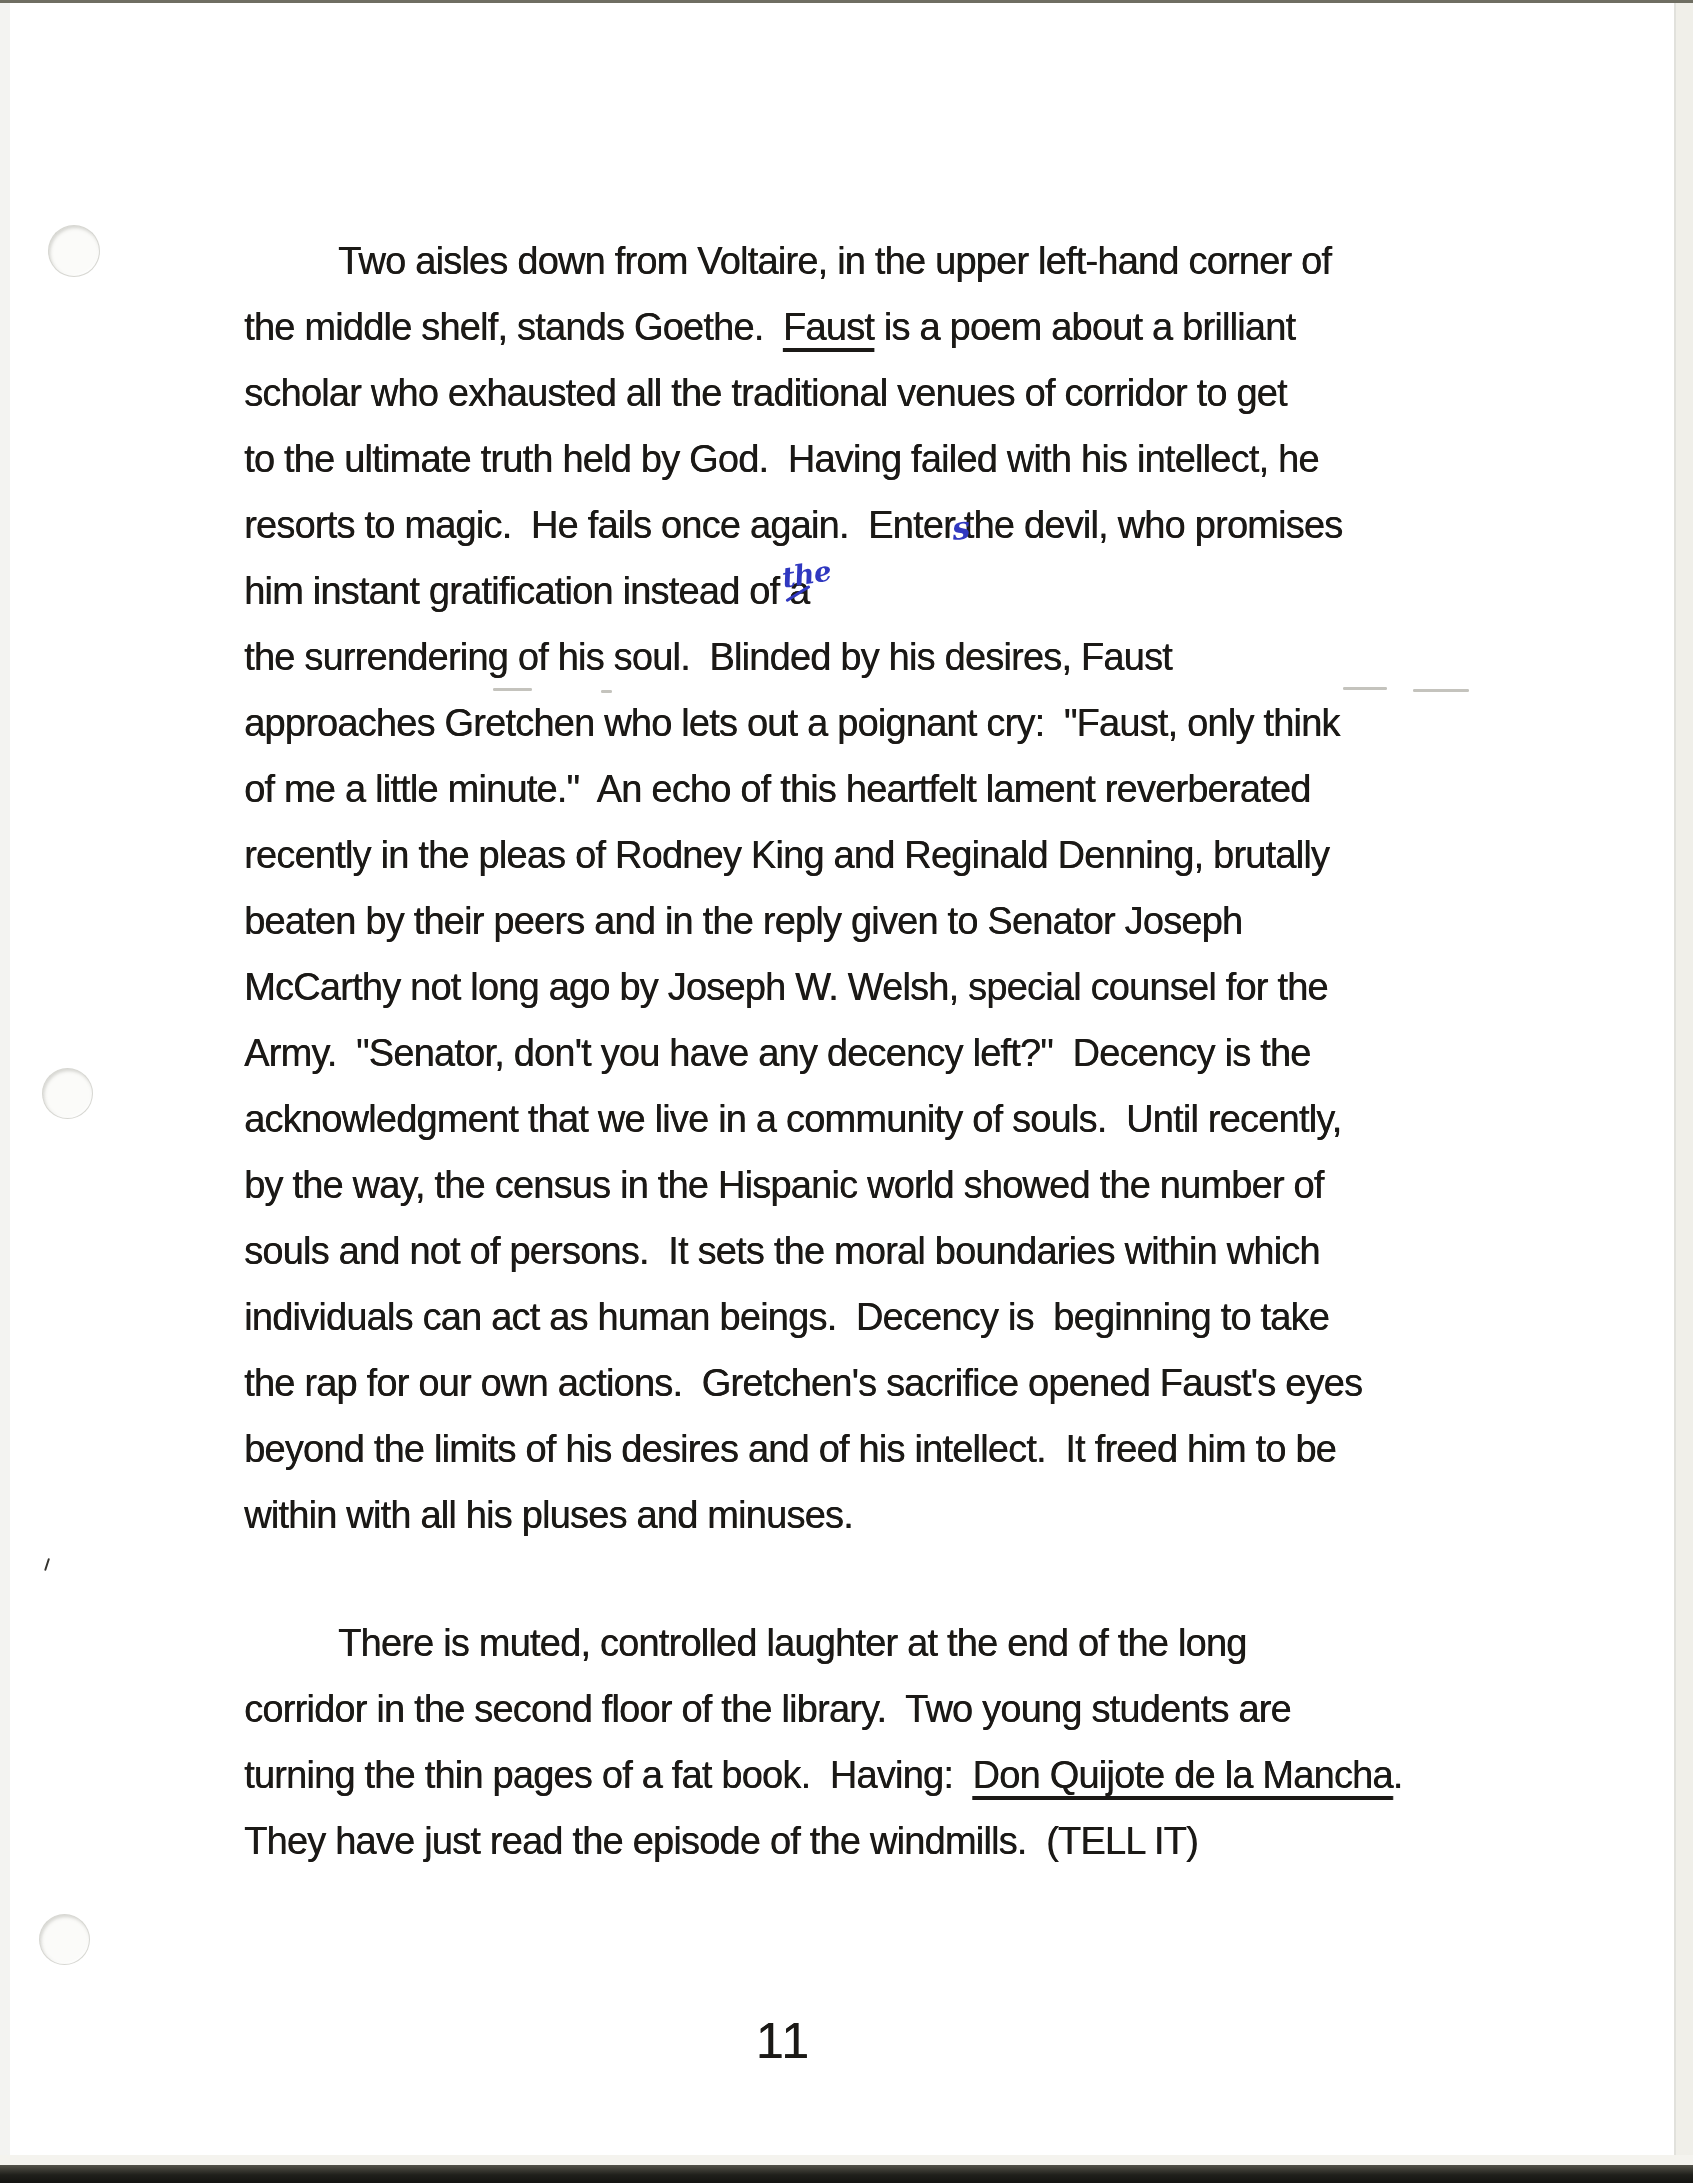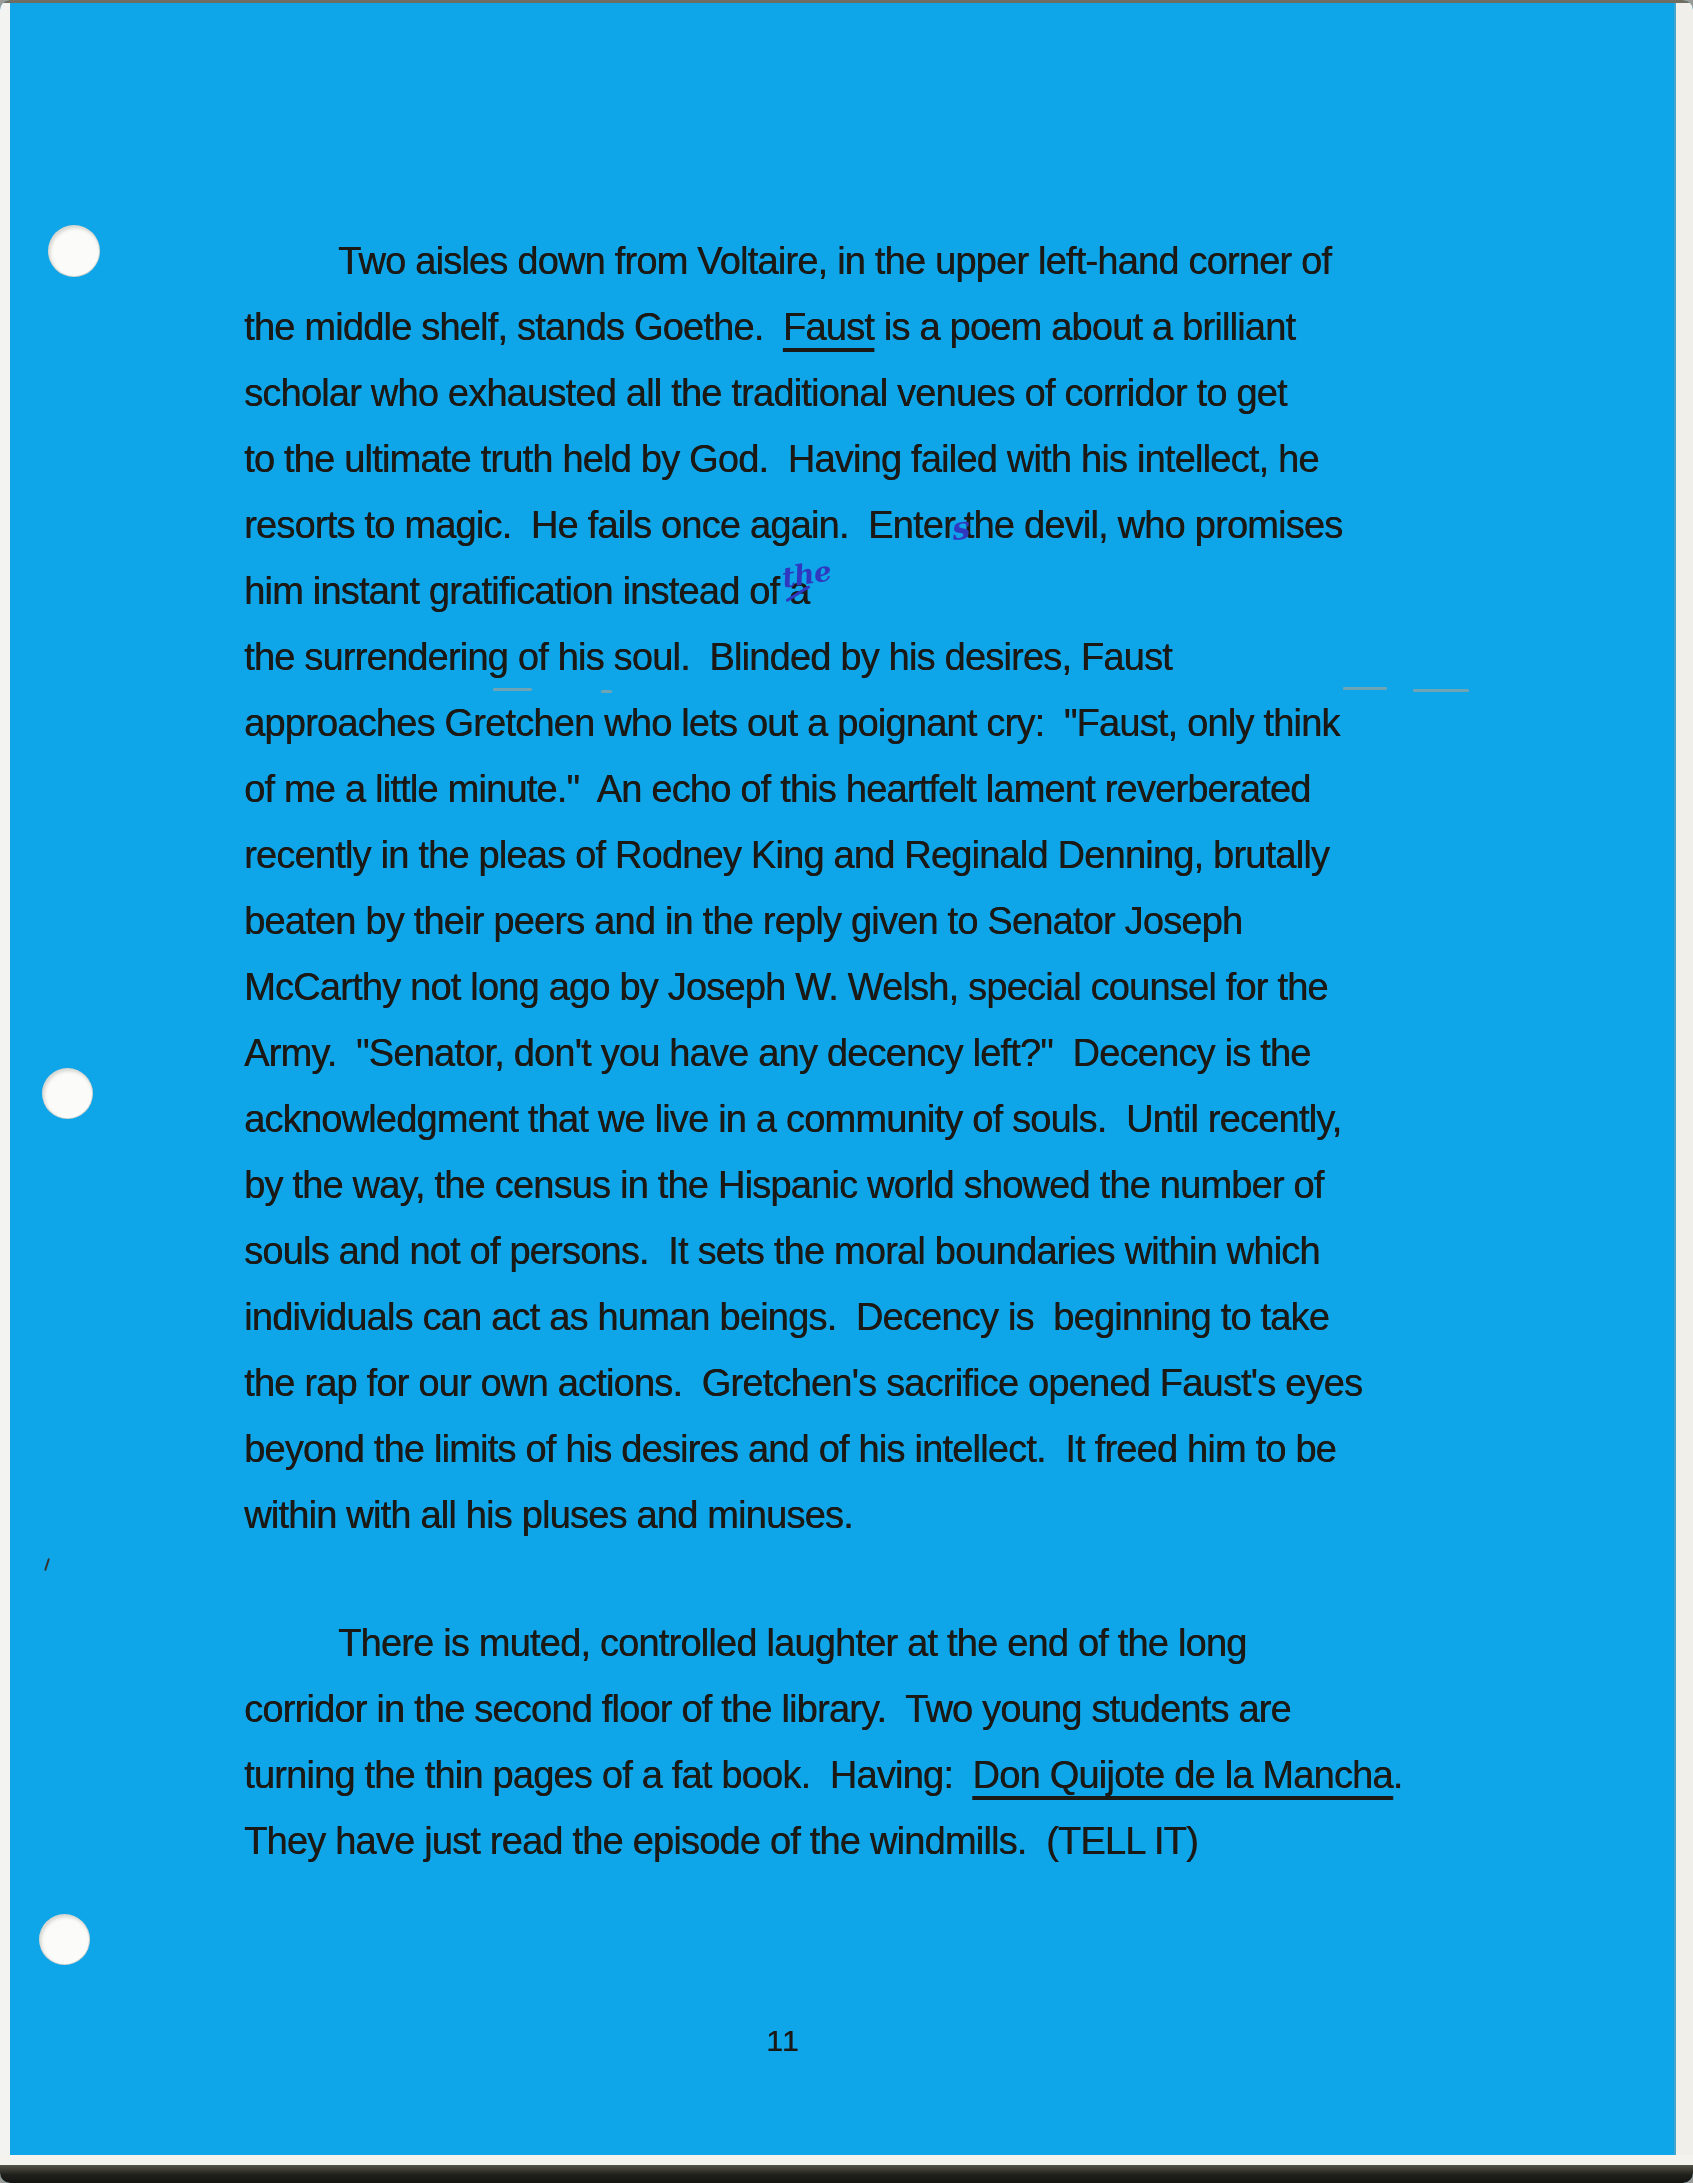--- a/index.html
+++ b/index.html
@@ -1,22 +1,21 @@
 <!DOCTYPE html>
 <html style="font-size:10.6px"><head>
 <meta charset="utf-8">
 <style>
   html,body{margin:0;padding:0;background:#9a9a96;}
   .page{
     position:relative;
     width:1693px;height:2183px;
-    background:#0ea5e9;
+    background:#ffffff;
     overflow:hidden;
     font-family:"Liberation Sans", sans-serif;
-    border-radius:10px;
   }
   
   .scan-top-edge{position:absolute;top:0;left:0;right:0;height:3.3px;
     background:linear-gradient(90deg,#77766a 0%,#6d6c60 45%,#83ότ 50%,#7a7970 100%);
     background-color:#6f6e62;}
   .scanner-left-strip{position:absolute;top:0;left:0;width:10px;bottom:0;background:#f3f3f1;}
   .paper-right-edge{position:absolute;top:0;right:17.3px;width:2px;bottom:0;background:rgba(170,168,156,.35);}
   .paper-right-light{position:absolute;top:0;right:0;width:17.3px;bottom:0;background:#f0efe9;}
   .scan-bottom-light{position:absolute;left:0;right:0;bottom:17.3px;height:10.6px;background:#f4f3ee;}
   .scan-bottom-band{position:absolute;left:0;right:0;bottom:0;height:18px;
@@ -54,21 +53,21 @@
   .corr .hw-above{
     position:absolute;left:-6.6px;bottom:35px;
     font-family:"DejaVu Serif", serif;font-style:italic;font-weight:bold;
     color:#3038c0;font-size:28px;letter-spacing:-0.7px;line-height:1;
     transform:rotate(-9deg);white-space:nowrap;
     text-shadow:none;
   }
   
   .pagenum{
     position:absolute;left:0;top:2020px;width:1566px;text-align:center;
-    font-size:30px;line-height:42px;color:#1b1916;
+    font-size:50px;line-height:42px;color:#1b1916;
     text-shadow:0.4px 0 0 currentColor;letter-spacing:1.3px;
   }
   
   .artifact-dash{position:absolute;height:2.7px;background:#a4a399;opacity:.65;border-radius:1.3px;}
   .fold-mark{position:absolute;width:2px;height:13.3px;background:#35332e;transform:rotate(18deg);border-radius:1.3px;}
 </style>
 </head>
 <body>
 
 <div class="page">

